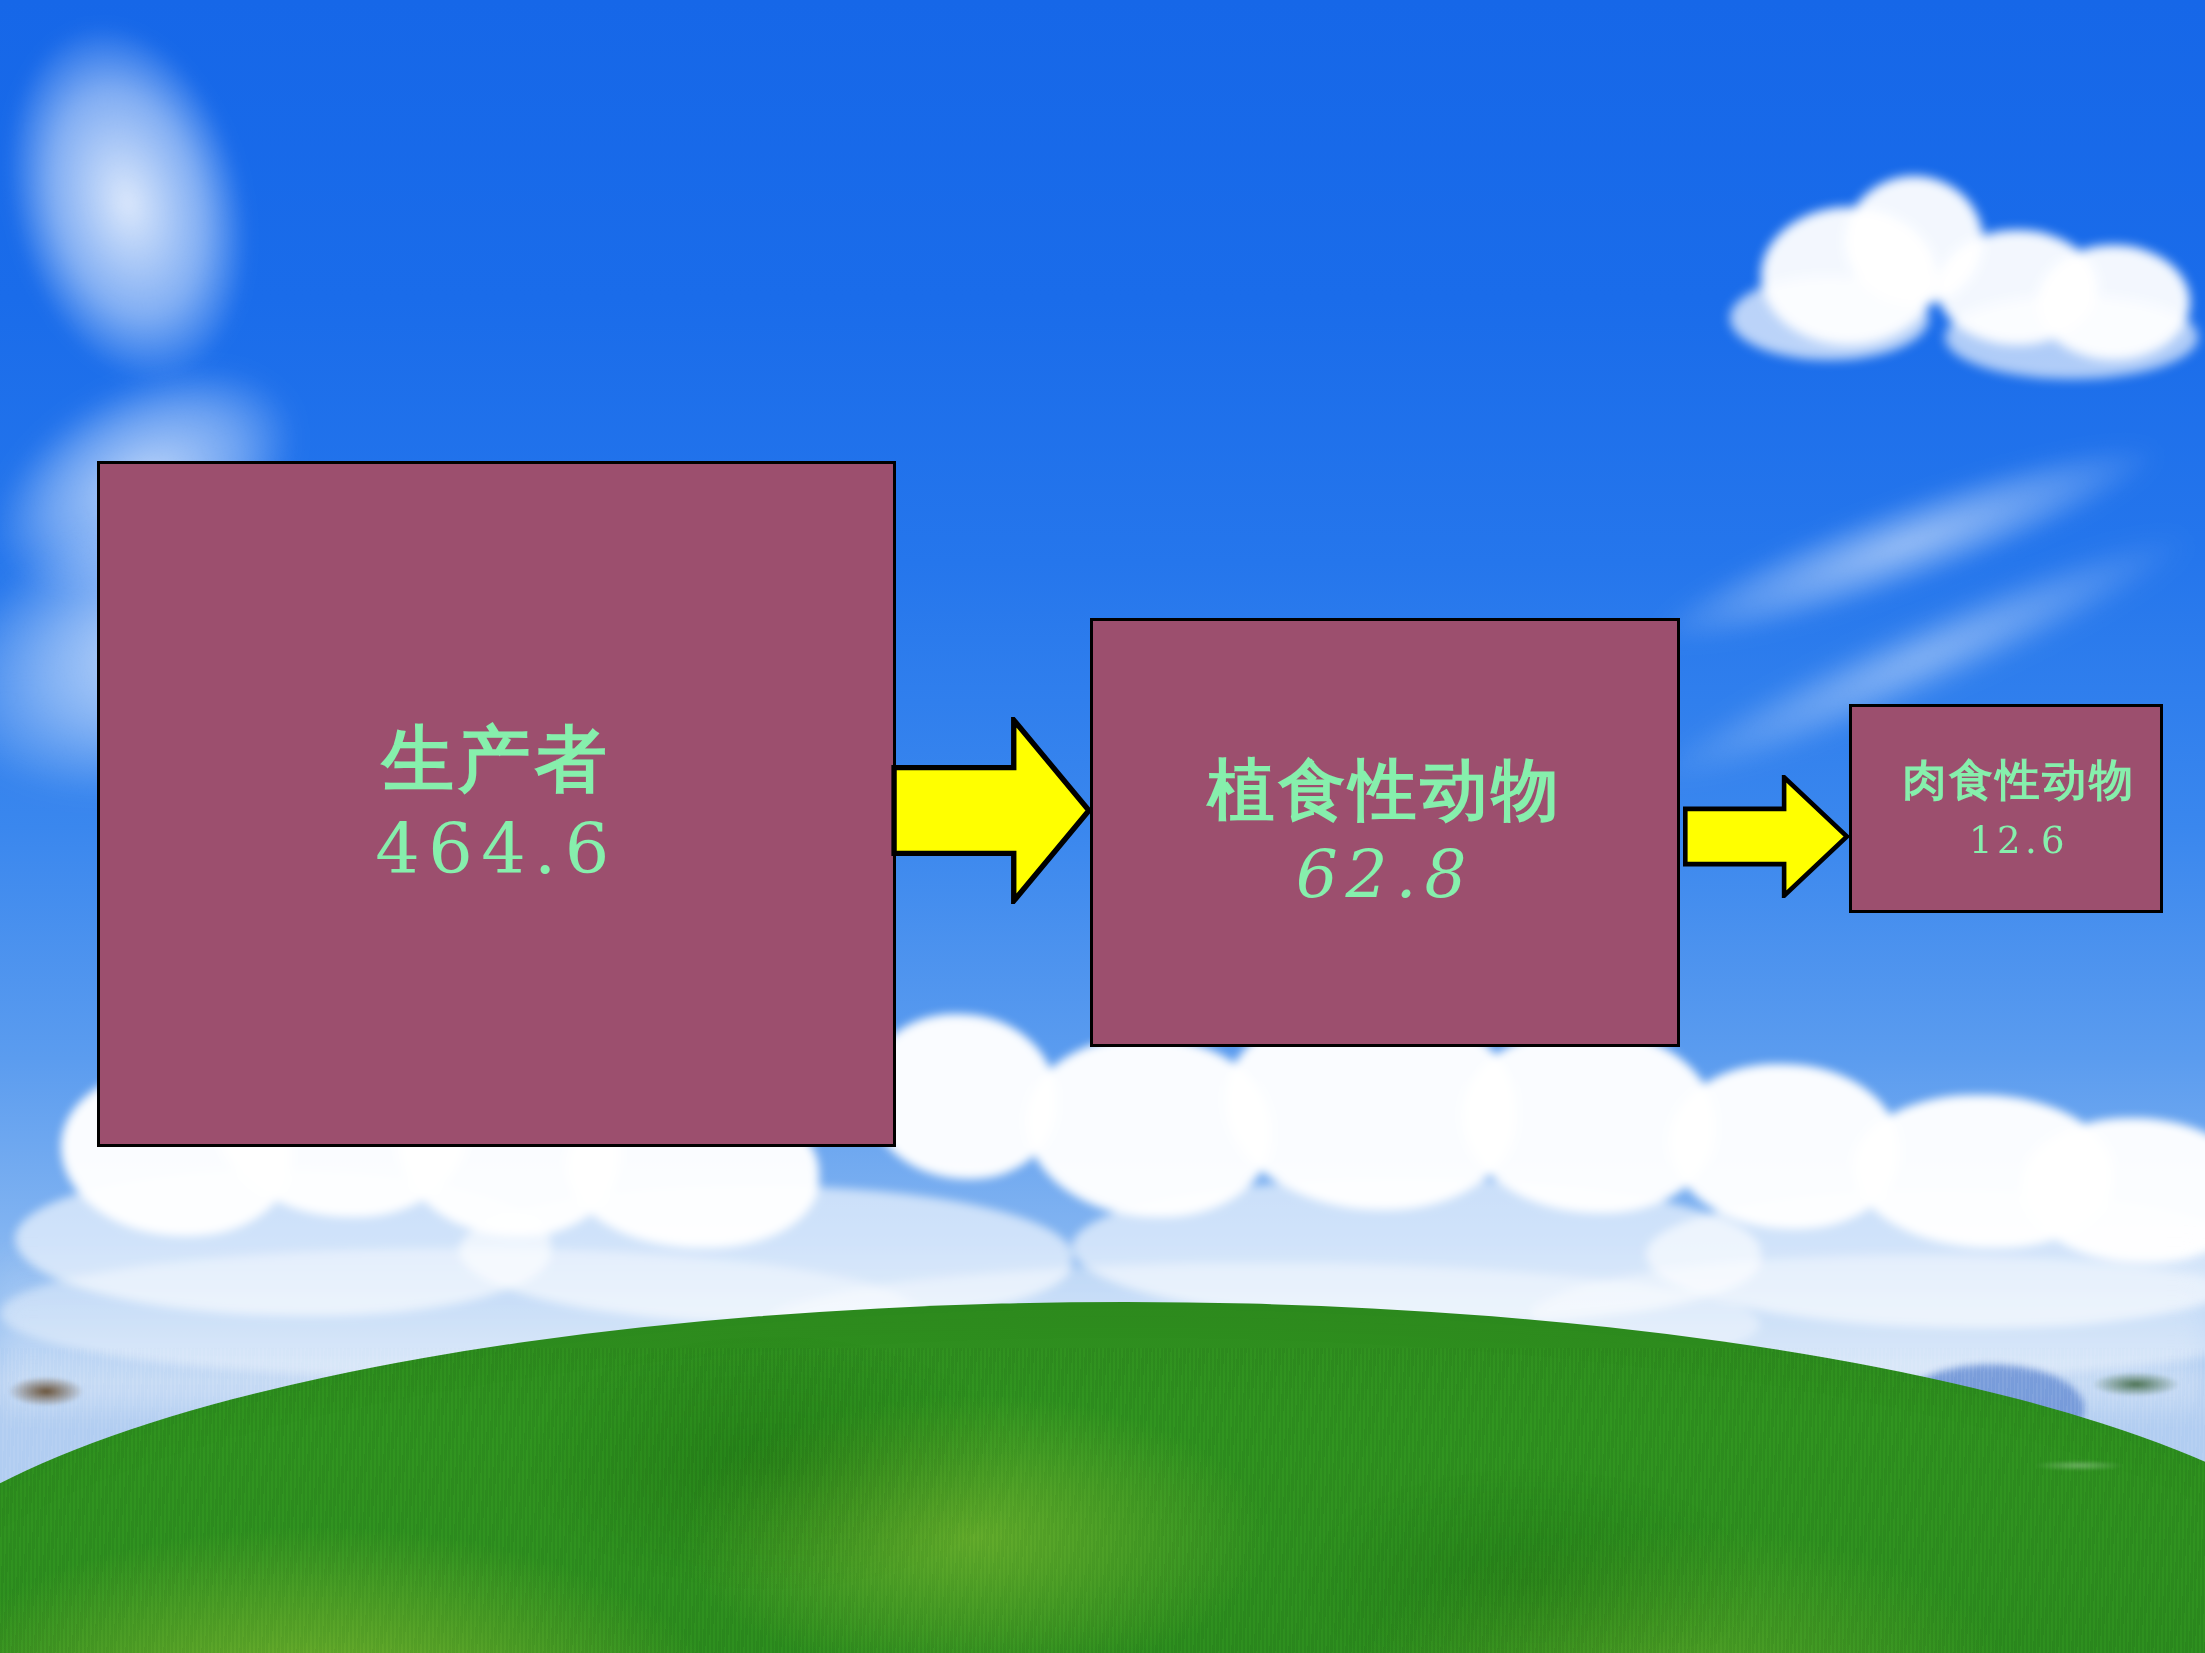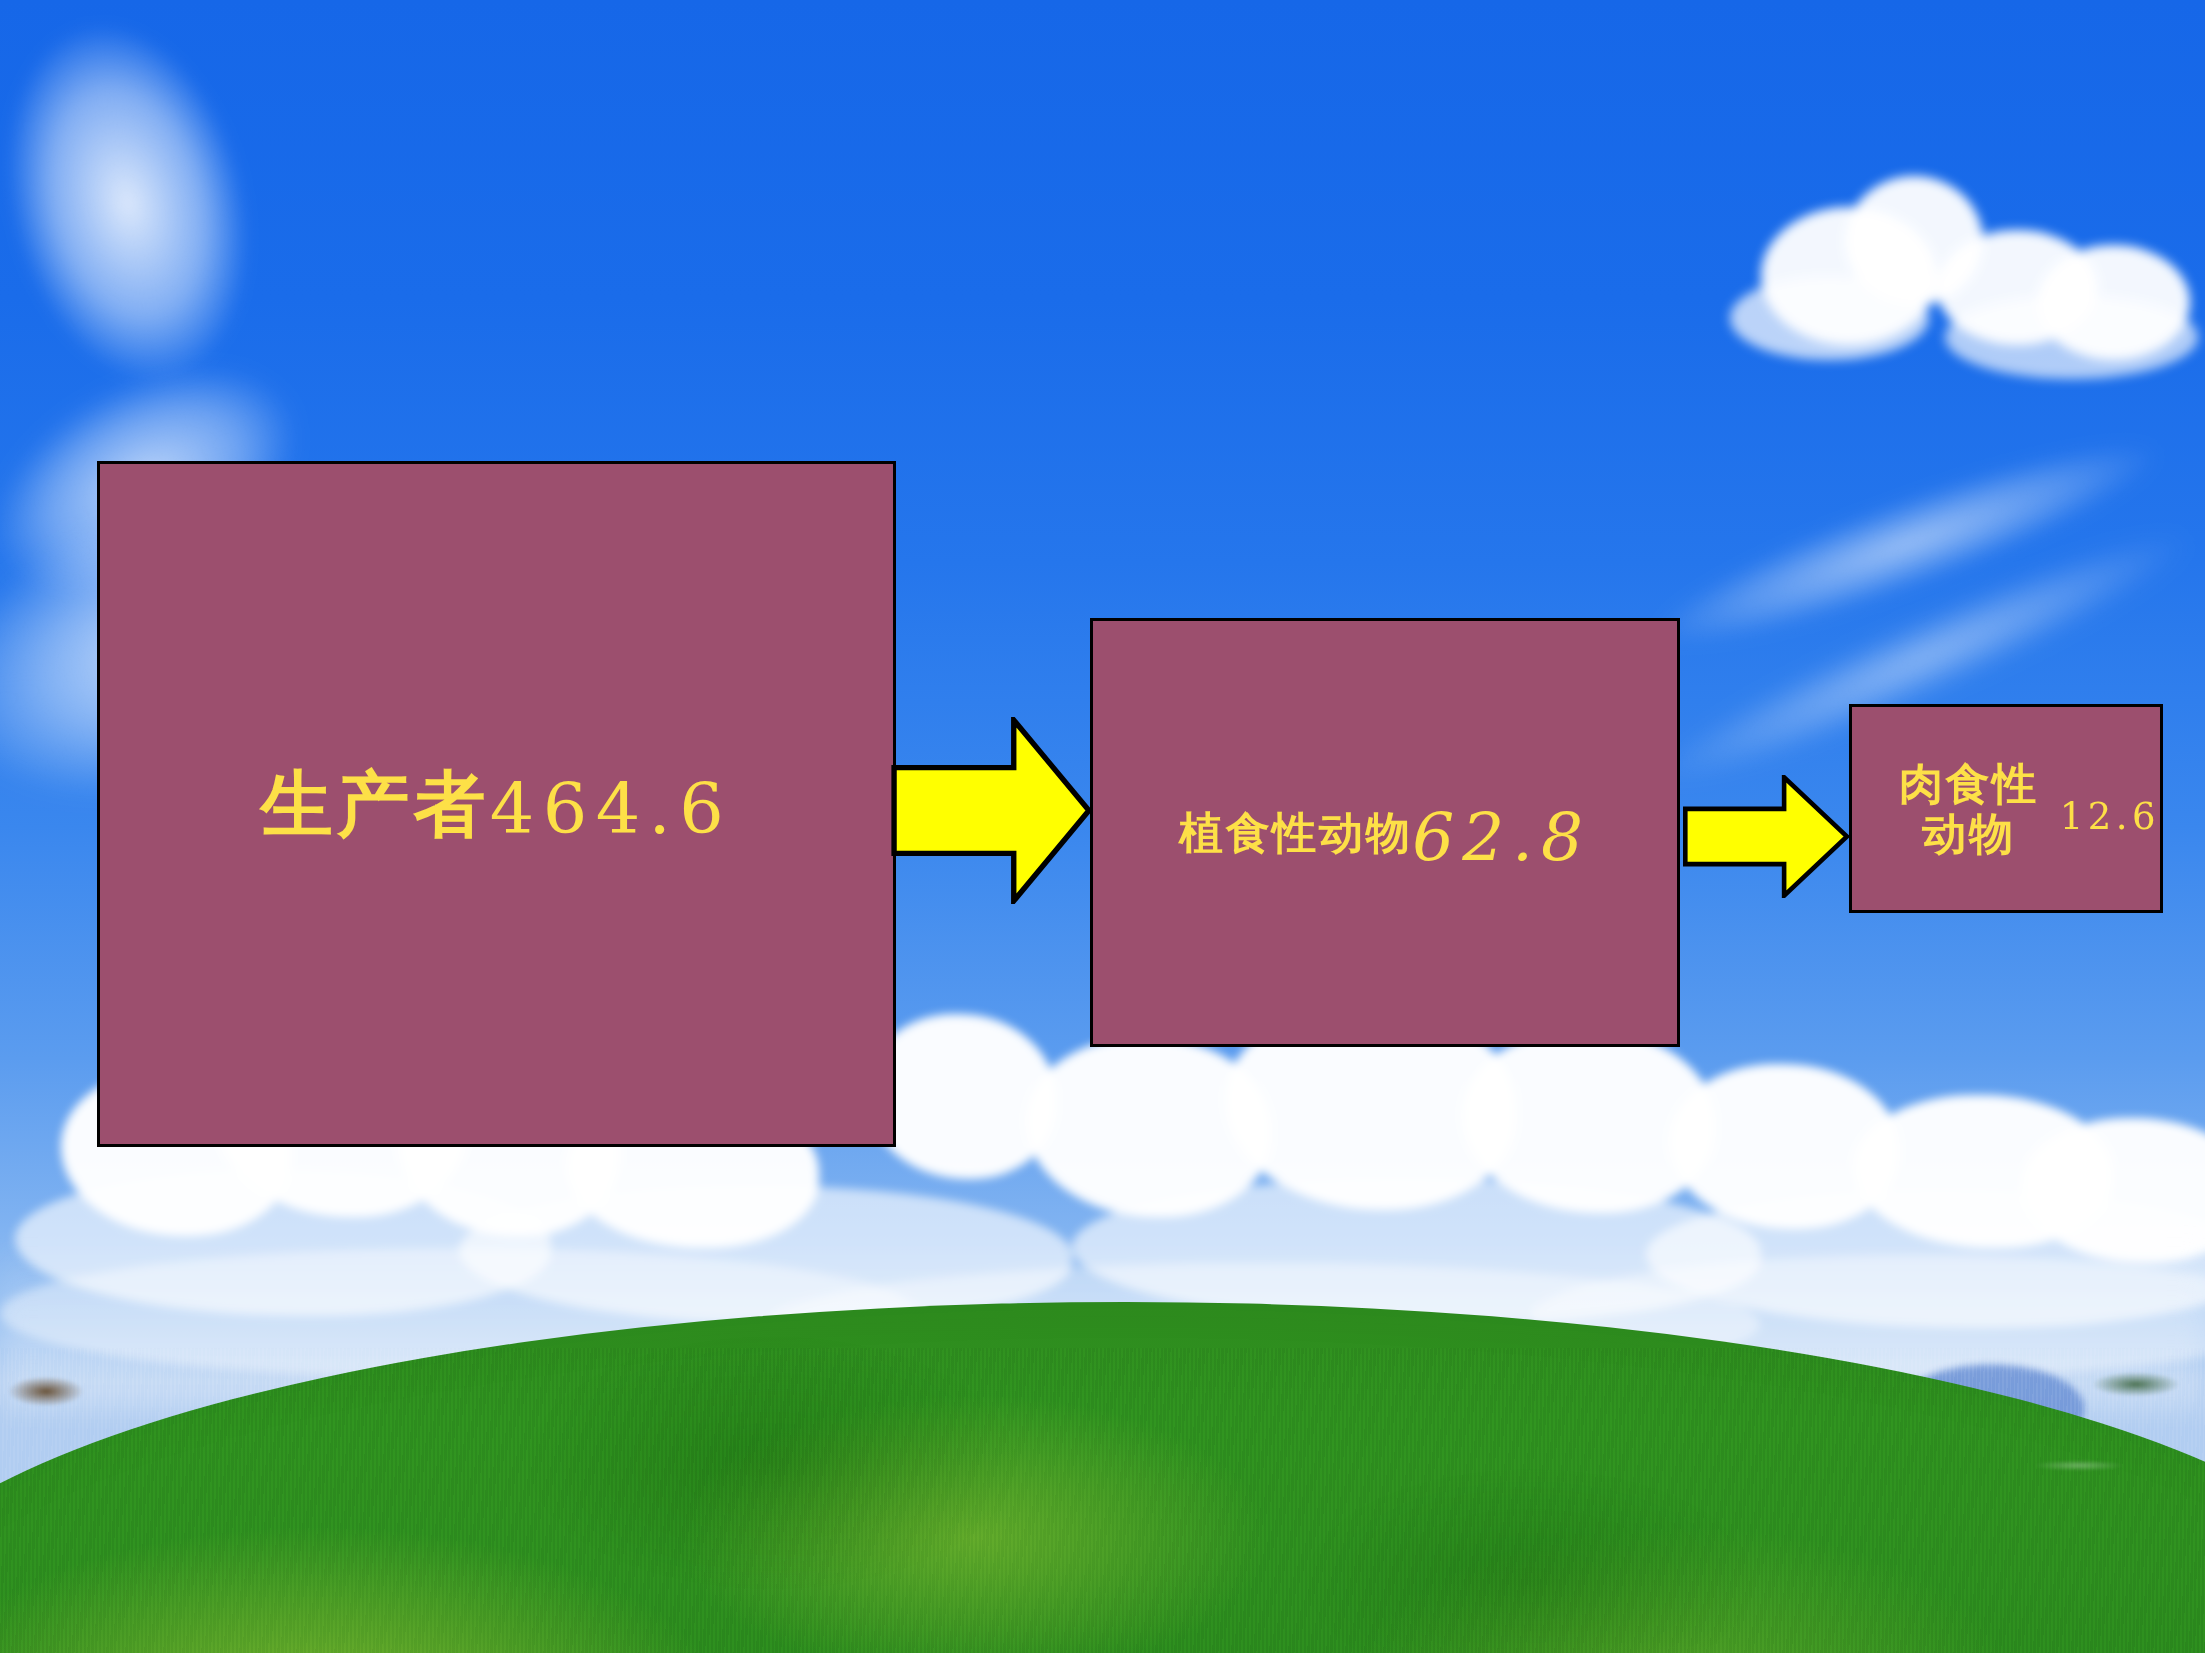--- a/index.html
+++ b/index.html
@@ -152,44 +152,44 @@
     position:absolute;left:2014px;top:1455px;width:130px;height:21.4px;
     background:radial-gradient(ellipse 61px 6.9px at 50% 50%, rgba(255,255,255,.30) 0%, rgba(255,255,255,0) 75%);
     filter:blur(1.5px);
   }
 
   
   .node{
     position:absolute;
     background:#9C4F6E;
     border:3.8px solid #000;
-    display:flex;flex-direction:row;
+    display:flex;flex-direction:column;
     align-items:center;justify-content:center;
-    color:#fde047;
+    color:#86efac;
     line-height:1.12;
     text-align:center;
   }
   .node .cn{
     font-family:"DejaVu Sans","Liberation Sans",sans-serif;
     font-weight:700;
     letter-spacing:.06em;
   }
   .node .num{
     font-family:"DejaVu Serif","Liberation Serif",serif;
     font-weight:400;
     letter-spacing:.12em;
     text-align:right;
   }
 
   #node-producer{left:97px;top:461px;width:799px;height:686px;}
   #node-producer .cn{font-size:72px;}
   #node-producer .num{font-size:70px;margin-top:10.7px;}
 
   #node-herbivore{left:1090px;top:618px;width:590px;height:429px;}
-  #node-herbivore .cn{font-size:44px;}
+  #node-herbivore .cn{font-size:67px;}
   #node-herbivore .num{font-size:66px;margin-top:10.7px;font-style:italic;}
 
   #node-carnivore{left:1849px;top:704px;width:314px;height:209px;padding-left:26px;}
   #node-carnivore .cn{font-size:44px;}
   #node-carnivore .num{font-size:37px;margin-top:16px;}
 
   .arrow{position:absolute;}
   .arrow svg{display:block;width:100%;height:100%;}
   #arrow-1{left:891px;top:717px;width:201px;height:187px;}
   #arrow-2{left:1683px;top:775px;width:167px;height:123px;}

